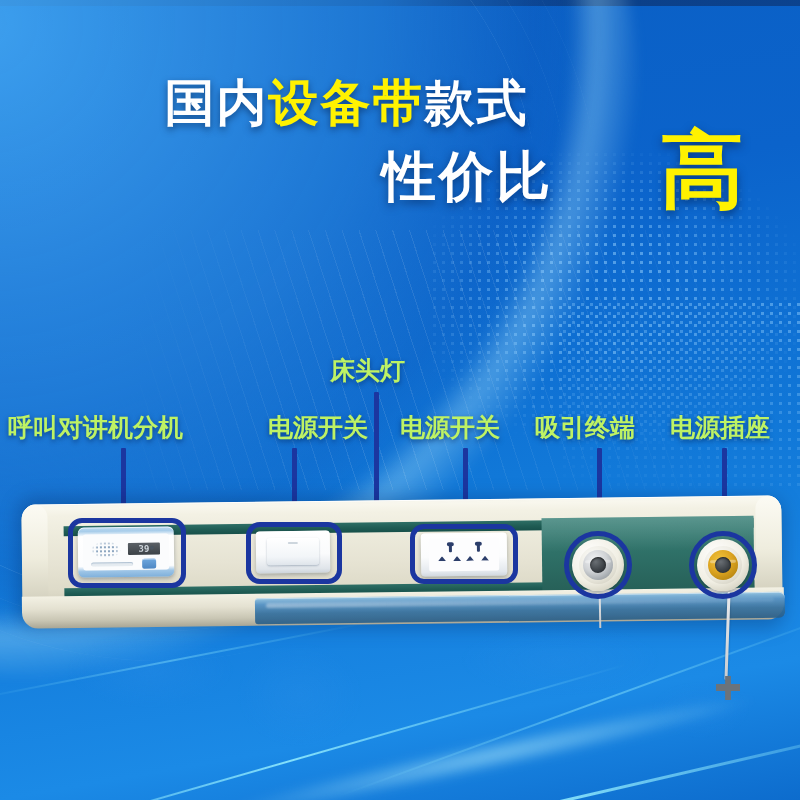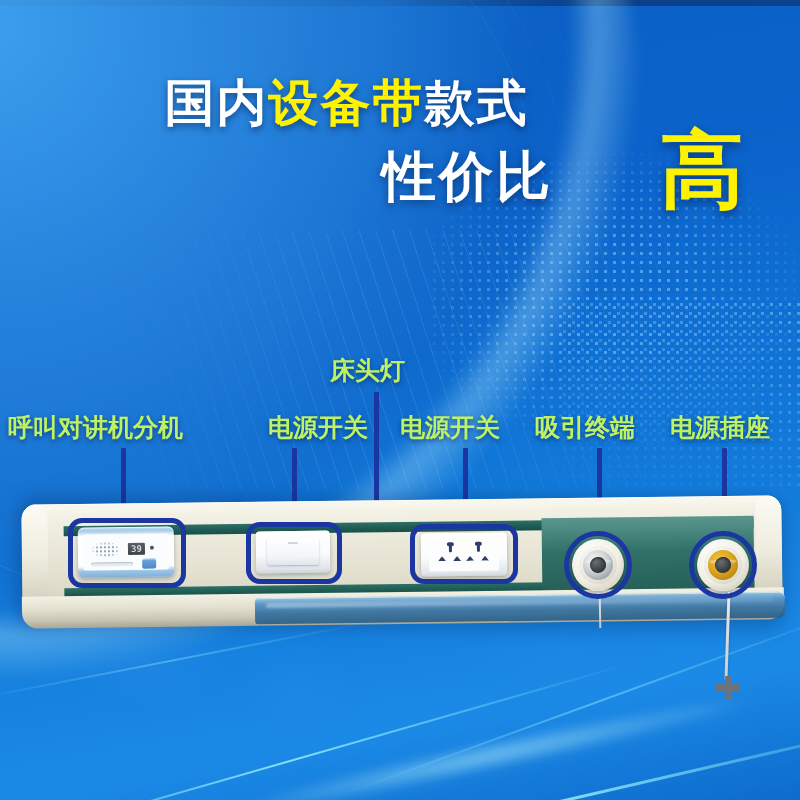--- a/index.html
+++ b/index.html
@@ -219,21 +219,21 @@
   }
   .ic-face{position:absolute;left:5px;top:7px;right:5px;bottom:7px;background:#fbfcfd;border-radius:3px;}
   .ic-grille{
     position:absolute;left:8px;top:7px;width:30px;height:17px;
     background-image:radial-gradient(circle, rgba(120,150,180,.85) 1px, rgba(0,0,0,0) 1.3px);
     background-size:4px 4px;
     -webkit-mask-image:radial-gradient(ellipse 50% 50% at 50% 50%, #000 60%, rgba(0,0,0,0) 100%);
     mask-image:radial-gradient(ellipse 50% 50% at 50% 50%, #000 60%, rgba(0,0,0,0) 100%);
   }
   .ic-lcd{
-    position:absolute;left:45px;top:9px;width:17px;height:12px;
+    position:absolute;left:45px;top:9px;width:32px;height:12px;
     background:linear-gradient(180deg,#5a6066,#3c4247);
     border-radius:1px;color:#cfd6dc;font-size:9px;font-weight:bold;
     font-family:"DejaVu Sans Mono","Liberation Mono",monospace;
     text-align:center;line-height:12px;letter-spacing:0px;
   }
   .ic-led{position:absolute;left:67px;top:12px;width:4px;height:4px;border-radius:50%;background:#4a5560;}
   .ic-slot{position:absolute;left:8px;top:28px;width:42px;height:4px;background:#e6ecf1;border-radius:2px;box-shadow:inset 0 1px 1px rgba(120,150,180,.5);}
   .ic-btn{position:absolute;left:59px;top:25px;width:14px;height:10px;background:linear-gradient(180deg,#6fa8de,#4d87c4);border-radius:2px;box-shadow:inset 0 1px 0 rgba(255,255,255,.5);}
 
   

